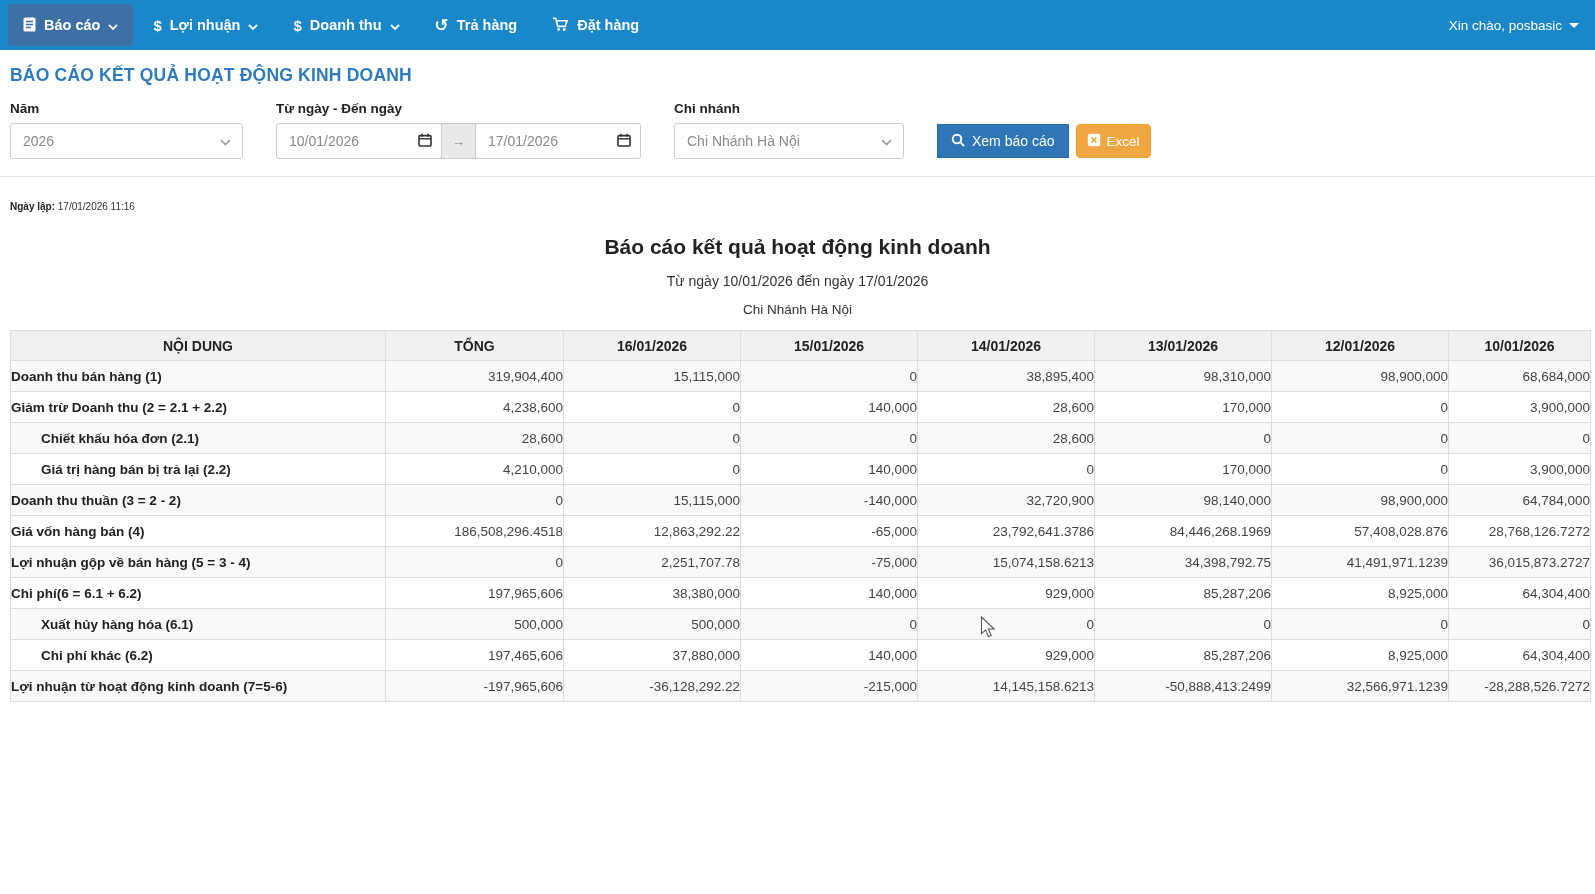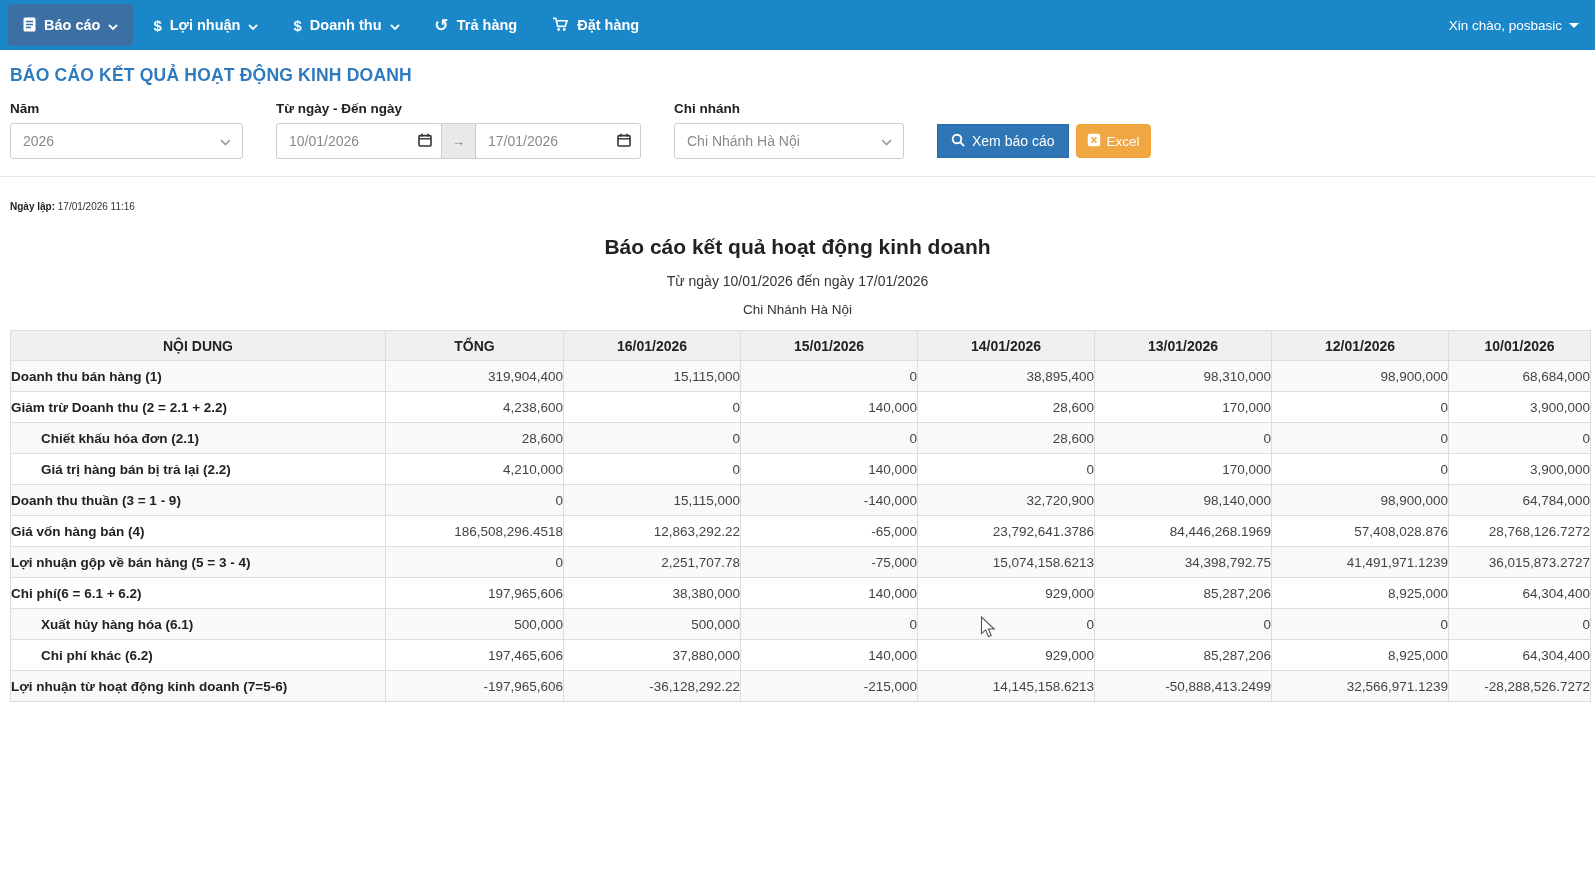--- a/index.html
+++ b/index.html
@@ -262,21 +262,21 @@
         <td class="cell-label indent">Giá trị hàng bán bị trả lại (2.2)</td>
         <td class="cell-num">4,210,000</td>
         <td class="cell-num">0</td>
         <td class="cell-num">140,000</td>
         <td class="cell-num">0</td>
         <td class="cell-num">170,000</td>
         <td class="cell-num">0</td>
         <td class="cell-num">3,900,000</td>
       </tr>
       <tr class="stripe">
-        <td class="cell-label">Doanh thu thuần (3 = 1 - 9)</td>
+        <td class="cell-label">Doanh thu thuần (3 = 2 - 2)</td>
         <td class="cell-num">0</td>
         <td class="cell-num">15,115,000</td>
         <td class="cell-num">-140,000</td>
         <td class="cell-num">32,720,900</td>
         <td class="cell-num">98,140,000</td>
         <td class="cell-num">98,900,000</td>
         <td class="cell-num">64,784,000</td>
       </tr>
       <tr>
         <td class="cell-label">Giá vốn hàng bán (4)</td>

